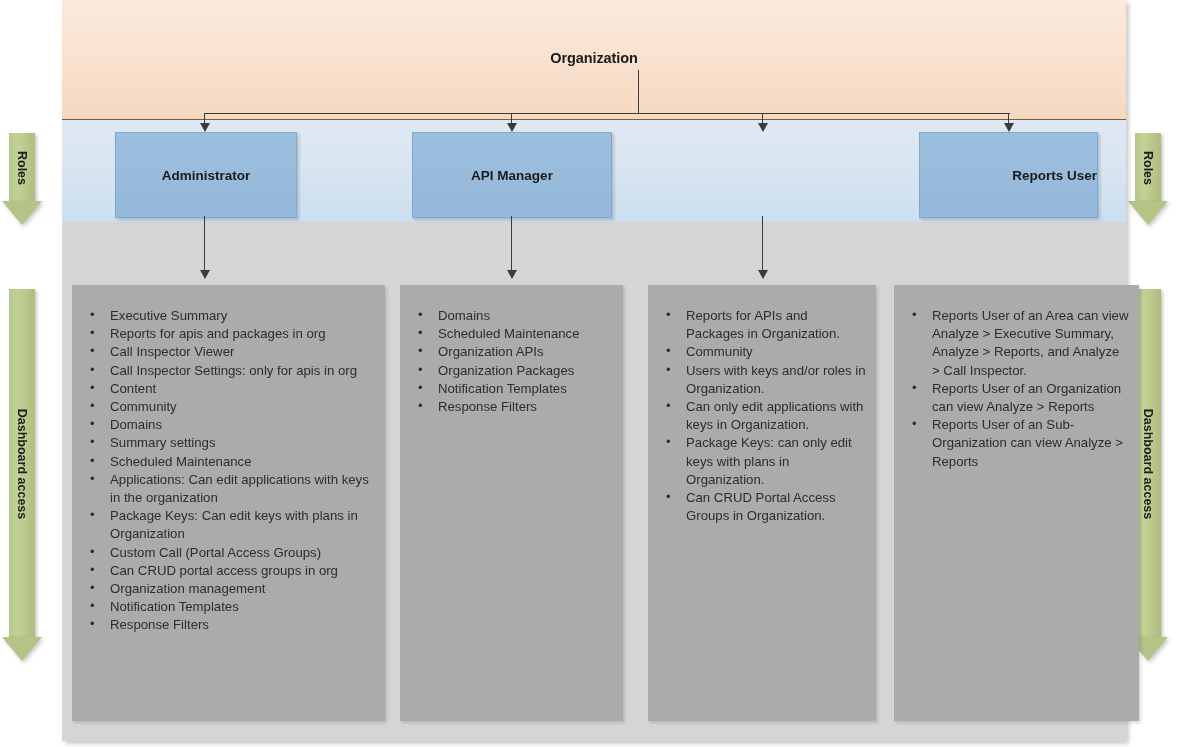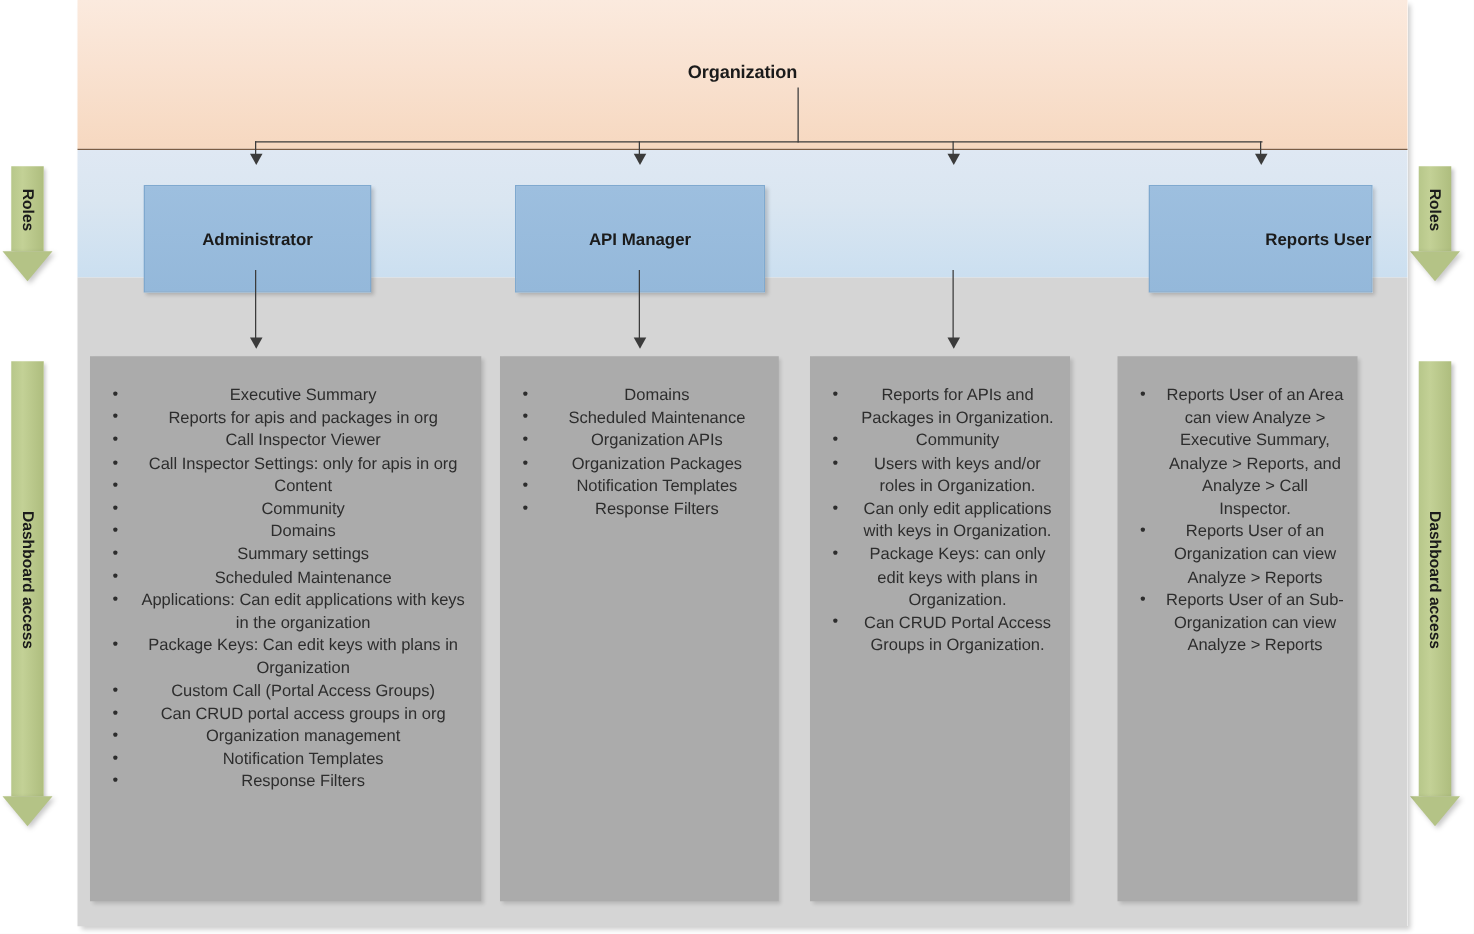--- a/index.html
+++ b/index.html
@@ -74,21 +74,21 @@
     position: absolute;
     width: 0; height: 0;
     border-left: 5px solid transparent;
     border-right: 5px solid transparent;
     border-top: 9px solid #3b3b3b;
   }
 
   
   .role-box {
     position: absolute;
-    top: 148px;
+    top: 132px;
     height: 84px;
     background: linear-gradient(to bottom, #9dbfdf 0%, #94b8da 100%);
     border: 1px solid #7fa9cf;
     display: flex;
     align-items: center;
     justify-content: center;
     font-size: 13.5px;
     font-weight: bold;
     color: #1b1b1b;
     box-shadow: 2px 2px 3px rgba(0,0,0,0.18);
@@ -108,21 +108,20 @@
     padding: 0 0 0 26px;
     list-style: none;
   }
   .detail-panel li {
     position: relative;
     font-size: 13.2px;
     line-height: 18.2px;
     color: #2d2d2d;
     margin-bottom: 0px;
     padding-left: 2px;
-    text-align: center;
   }
   .detail-panel li:before {
     content: "\2022";
     position: absolute;
     left: -18px;
     top: -1px;
     font-size: 13px;
     color: #2d2d2d;
   }
 
@@ -254,32 +253,32 @@
     <ul>
         <li>Domains</li>
         <li>Scheduled Maintenance</li>
         <li>Organization APIs</li>
         <li>Organization Packages</li>
         <li>Notification Templates</li>
         <li>Response Filters</li>
       </ul>
   </div>
 
-  <div class="detail-panel" style="left:586px; width:208px; height:436px;">
+  <div class="detail-panel" style="left:586px; width:228px; height:436px;">
     <ul>
         <li>Reports for APIs and Packages in Organization.</li>
         <li>Community</li>
         <li>Users with keys and/or roles in Organization.</li>
         <li>Can only edit applications with keys in Organization.</li>
         <li>Package Keys: can only edit keys with plans in Organization.</li>
         <li>Can CRUD Portal Access Groups in Organization.</li>
       </ul>
   </div>
 
-  <div class="detail-panel" style="left:832px; width:192px; height:436px;">
+  <div class="detail-panel" style="left:832px; width:245px; height:436px;">
     <ul>
         <li>Reports User of an Area can view Analyze &gt; Executive Summary, Analyze &gt; Reports, and Analyze &gt; Call Inspector.</li>
         <li>Reports User of an Organization can view Analyze &gt; Reports</li>
         <li>Reports User of an Sub-Organization can view Analyze &gt; Reports</li>
       </ul>
   </div>
 
 </div>
 
 </body></html>

